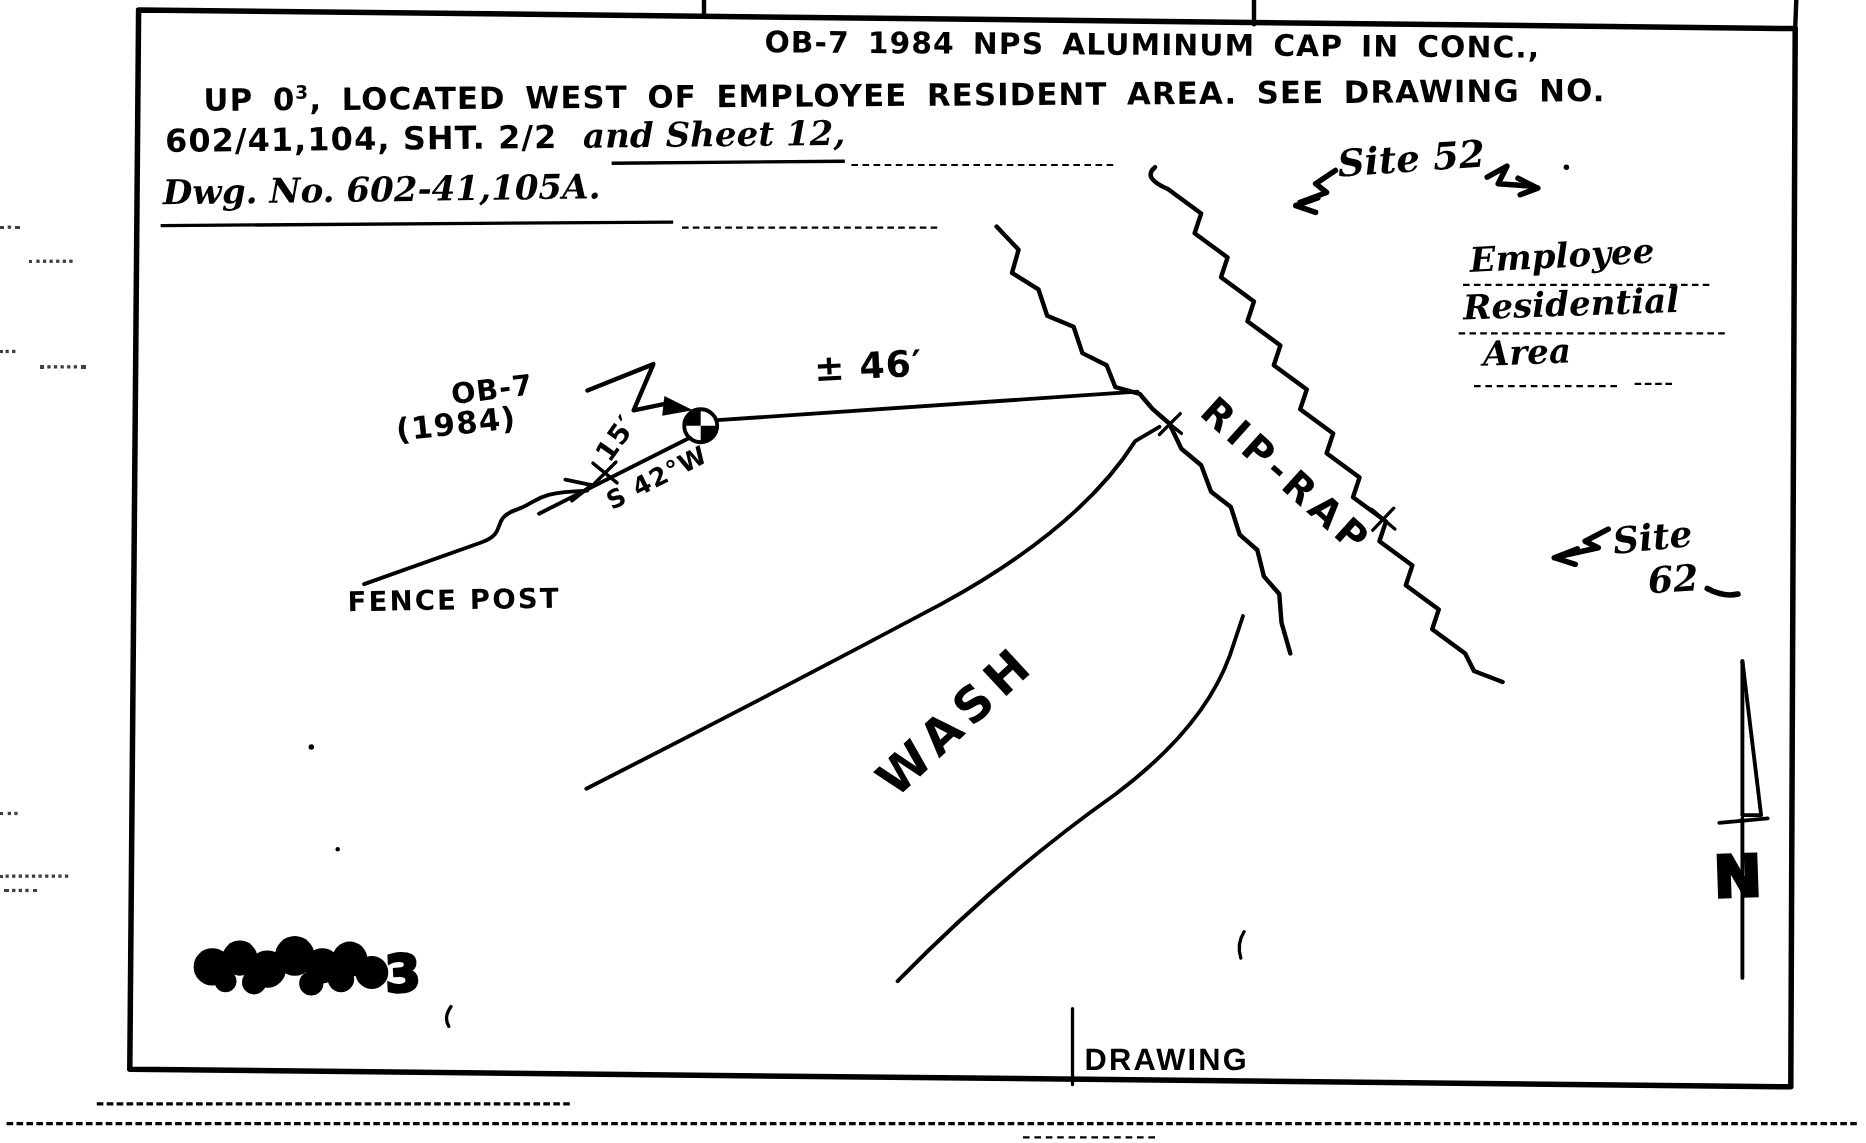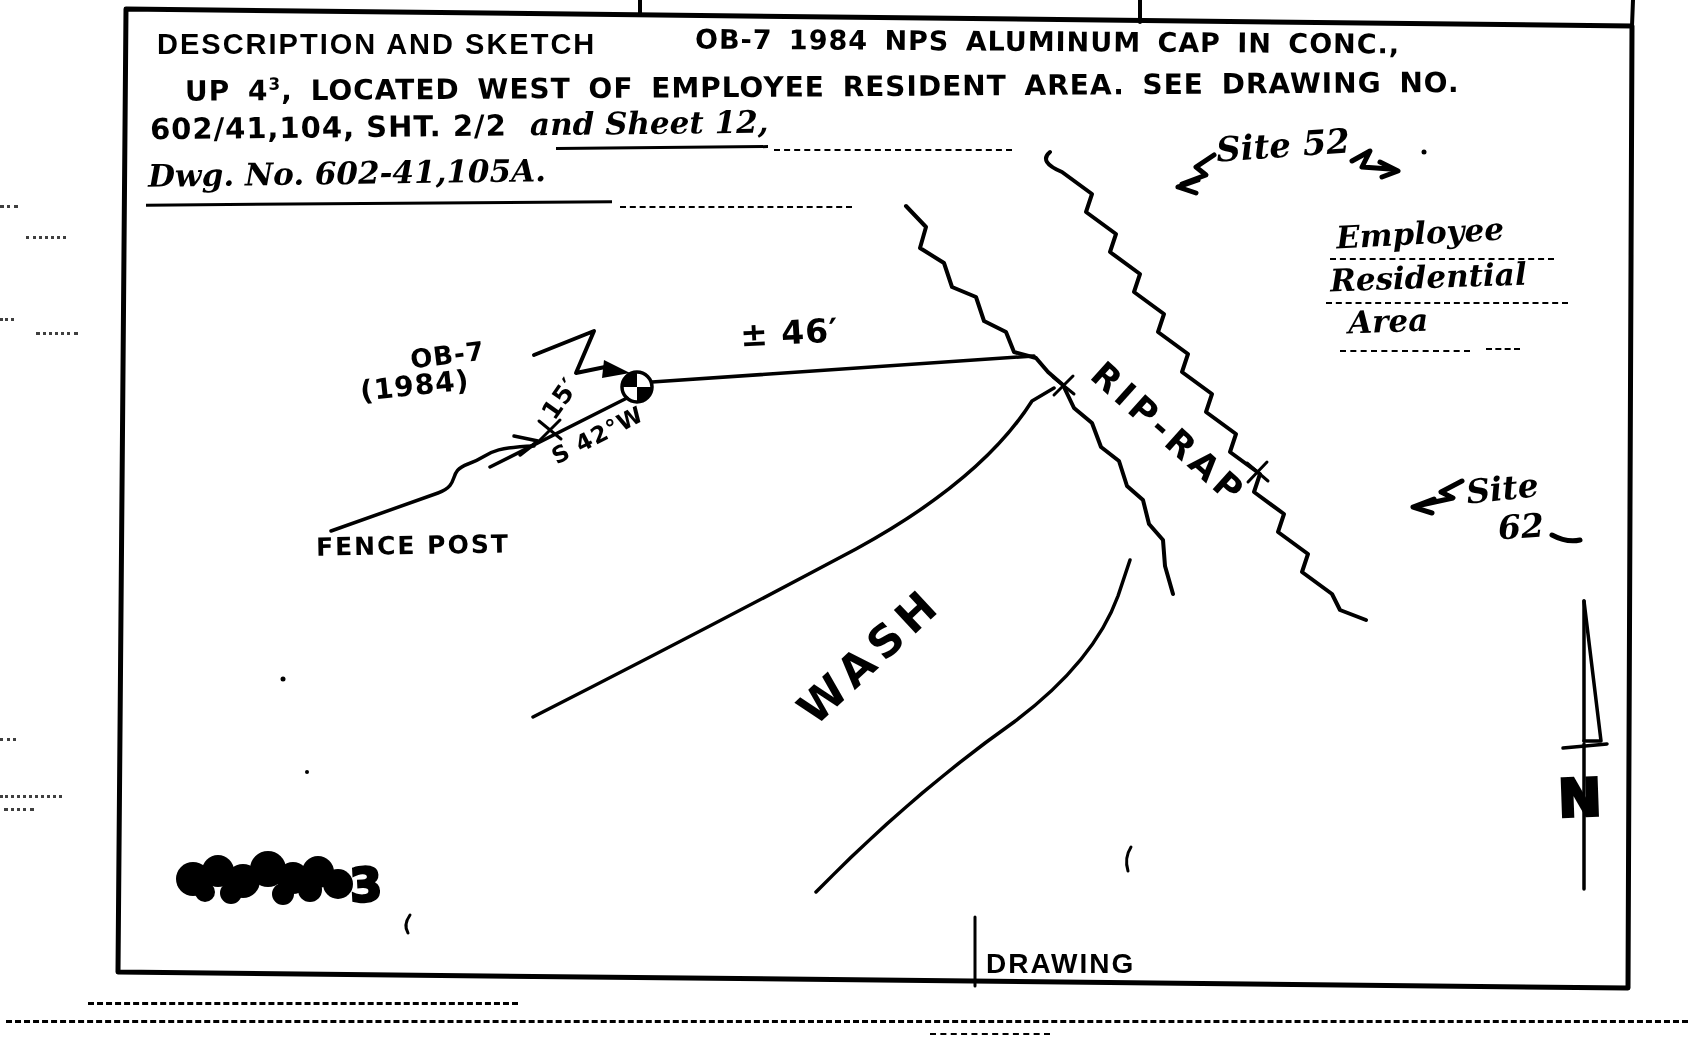--- a/index.html
+++ b/index.html
@@ -84,26 +84,25 @@
       <circle cx="310" cy="890" r="12"></circle>
     </g>
 
     <path d="M410 915 Q403 925 408 933" stroke-width="3"></path>
     <path d="M1131 847 Q1124 858 1128 871" stroke-width="3"></path>
     <circle cx="283" cy="679" r="2.5" fill="#000" stroke="none"></circle>
     <circle cx="307" cy="772" r="2" fill="#000" stroke="none"></circle>
     <circle cx="1424" cy="152" r="2.5" fill="#000" stroke="none"></circle>
   </svg>
 
-  <div class="txt printed" style="left:157px;top:30px;font-size:29px;">DESCRIPTION AND SKETCH</div>
 
   <div class="txt hand" style="left:695px;top:28px;font-size:27px;transform:rotate(0.4deg);word-spacing:6px;">OB-7  1984  NPS  ALUMINUM  CAP  IN  CONC.,</div>
 
   <div class="txt hand" style="left:185px;top:72px;font-size:28px;transform:rotate(-0.4deg);word-spacing:7px;">
-    <span>UP 4</span><span class="sup">3</span><span>,  LOCATED  WEST  OF  EMPLOYEE  RESIDENT  AREA.  SEE DRAWING NO.</span>
+    <span>UP 0</span><span class="sup">3</span><span>,  LOCATED  WEST  OF  EMPLOYEE  RESIDENT  AREA.  SEE DRAWING NO.</span>
   </div>
 
   <div class="txt" style="left:150px;top:110px;font-size:29px;transform:rotate(-0.6deg);">
     <span class="hand">602/41,104,  SHT. 2/2</span>
     <span class="cursive" style="font-size:31px;margin-left:14px;">and Sheet 12,</span>
   </div>
   <div class="uline" style="left:556px;top:146px;width:212px;transform:rotate(-0.5deg);"></div>
   <div class="udash" style="left:774px;top:149px;width:238px;"></div>
 
   <div class="txt cursive" style="left:148px;top:158px;font-size:31px;transform:rotate(-0.8deg);">Dwg. No. 602-41,105A.</div>

